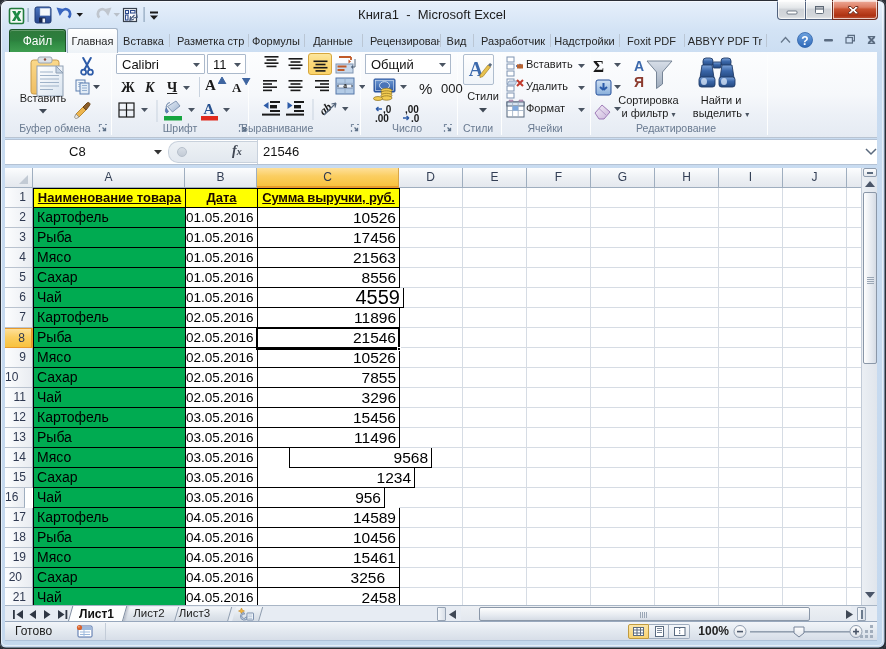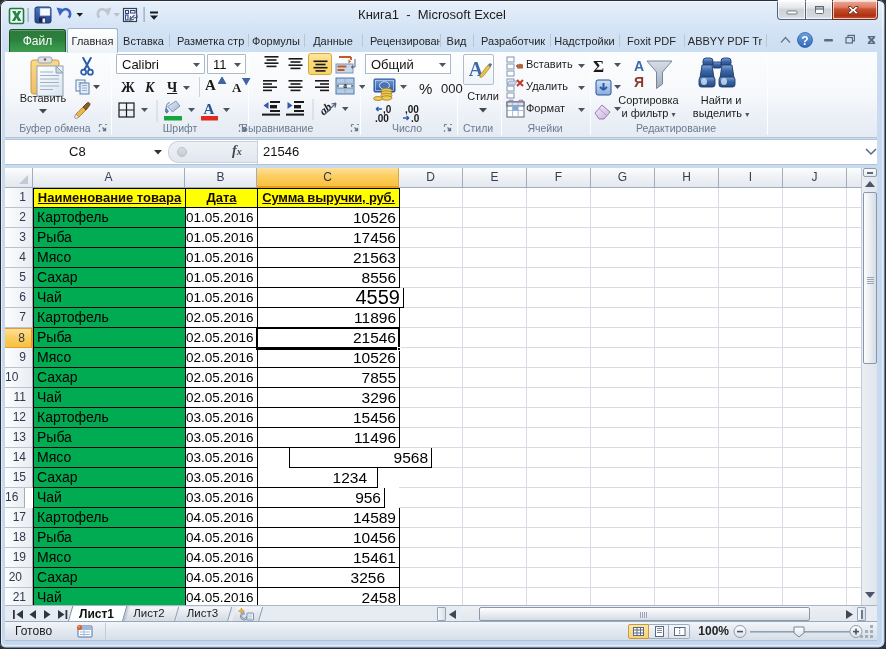--- a/index.html
+++ b/index.html
@@ -589,21 +589,21 @@
 <div class="abs" style="left:180px;top:240px;width:73px;height:20px;background:#fff;border:1px solid #000;border-top:none;font-size:13.5px;color:#000;text-align:right;padding-right:4px;line-height:19px;">03.05.2016</div>
 <div class="abs" style="left:252px;top:240px;width:143px;height:20px;background:#fff;border:1px solid #000;border-top:none;font-size:15.5px;color:#000;text-align:right;padding-right:3px;line-height:19px;">15456</div>
 <div class="abs" style="left:28px;top:260px;width:153px;height:20px;background:#00AB51;border:1px solid #000;border-top:none;font-size:14px;color:#000;padding-left:3px;line-height:19px;">Рыба</div>
 <div class="abs" style="left:180px;top:260px;width:73px;height:20px;background:#fff;border:1px solid #000;border-top:none;font-size:13.5px;color:#000;text-align:right;padding-right:4px;line-height:19px;">03.05.2016</div>
 <div class="abs" style="left:252px;top:260px;width:143px;height:20px;background:#fff;border:1px solid #000;border-top:none;font-size:15.5px;color:#000;text-align:right;padding-right:3px;line-height:19px;">11496</div>
 <div class="abs" style="left:28px;top:280px;width:153px;height:20px;background:#00AB51;border:1px solid #000;border-top:none;font-size:14px;color:#000;padding-left:3px;line-height:19px;">Мясо</div>
 <div class="abs" style="left:180px;top:280px;width:73px;height:20px;background:#fff;border:1px solid #000;border-top:none;font-size:13.5px;color:#000;text-align:right;padding-right:4px;line-height:19px;">03.05.2016</div>
 <div class="abs" style="left:252px;top:280px;width:143px;height:20px;background:#fff;border:1px solid #000;border-top:none;font-size:15.5px;color:#000;text-align:right;padding-right:3px;line-height:19px;margin-left:32px;">9568</div>
 <div class="abs" style="left:28px;top:300px;width:153px;height:20px;background:#00AB51;border:1px solid #000;border-top:none;font-size:14px;color:#000;padding-left:3px;line-height:19px;">Сахар</div>
 <div class="abs" style="left:180px;top:300px;width:73px;height:20px;background:#fff;border:1px solid #000;border-top:none;font-size:13.5px;color:#000;text-align:right;padding-right:4px;line-height:19px;">03.05.2016</div>
-<div class="abs" style="left:252px;top:300px;width:121px;height:20px;background:#fff;border:1px solid #000;border-top:none;font-size:15.5px;color:#000;text-align:right;padding-right:10px;line-height:19px;">1234</div>
+<div class="abs" style="left:252px;top:300px;width:158px;height:20px;background:#fff;border:1px solid #000;border-top:none;font-size:15.5px;color:#000;text-align:right;padding-right:3px;line-height:19px;">1234</div>
 <div class="abs" style="left:28px;top:320px;width:153px;height:20px;background:#00AB51;border:1px solid #000;border-top:none;font-size:14px;color:#000;padding-left:3px;line-height:19px;">Чай</div>
 <div class="abs" style="left:180px;top:320px;width:73px;height:20px;background:#fff;border:1px solid #000;border-top:none;font-size:13.5px;color:#000;text-align:right;padding-right:4px;line-height:19px;">03.05.2016</div>
 <div class="abs" style="left:252px;top:320px;width:128px;height:20px;background:#fff;border:1px solid #000;border-top:none;font-size:15.5px;color:#000;text-align:right;padding-right:3px;line-height:19px;padding-left:33px;">956</div>
 <div class="abs" style="left:28px;top:340px;width:153px;height:20px;background:#00AB51;border:1px solid #000;border-top:none;font-size:14px;color:#000;padding-left:3px;line-height:19px;">Картофель</div>
 <div class="abs" style="left:180px;top:340px;width:73px;height:20px;background:#fff;border:1px solid #000;border-top:none;font-size:13.5px;color:#000;text-align:right;padding-right:4px;line-height:19px;">04.05.2016</div>
 <div class="abs" style="left:252px;top:340px;width:143px;height:20px;background:#fff;border:1px solid #000;border-top:none;font-size:15.5px;color:#000;text-align:right;padding-right:3px;line-height:19px;">14589</div>
 <div class="abs" style="left:28px;top:360px;width:153px;height:20px;background:#00AB51;border:1px solid #000;border-top:none;font-size:14px;color:#000;padding-left:3px;line-height:19px;">Рыба</div>
 <div class="abs" style="left:180px;top:360px;width:73px;height:20px;background:#fff;border:1px solid #000;border-top:none;font-size:13.5px;color:#000;text-align:right;padding-right:4px;line-height:19px;">04.05.2016</div>
 <div class="abs" style="left:252px;top:360px;width:143px;height:20px;background:#fff;border:1px solid #000;border-top:none;font-size:15.5px;color:#000;text-align:right;padding-right:3px;line-height:19px;">10456</div>
 <div class="abs" style="left:28px;top:380px;width:153px;height:20px;background:#00AB51;border:1px solid #000;border-top:none;font-size:14px;color:#000;padding-left:3px;line-height:19px;">Мясо</div>
@@ -641,21 +641,21 @@
           <path d="M10 0 L3.5 4.5 L10 9 Z"></path>
       <path d="M23 0 L16.5 4.5 L23 9 Z"></path>
       <path d="M31 0 L37.5 4.5 L31 9 Z"></path>
       <path d="M45 0 L51.5 4.5 L45 9 Z"></path>
           <rect x="52.5" y="0" width="1.8" height="9"></rect>
     </g>
   </svg>
   <div class="abs" style="left:119px;top:1px;width:53px;height:15px;background:linear-gradient(#F4F7FA,#DEE4EB 60%,#D3DAE3);border-right:1px solid #8E9CAE;transform:skewX(-16deg);"></div>
   <div class="abs" style="left:118px;top:1px;width:52px;text-align:center;color:#222;font-size:11.5px;">Лист2</div>
   <div class="abs" style="left:173px;top:1px;width:52px;height:15px;background:linear-gradient(#F4F7FA,#DEE4EB 60%,#D3DAE3);border-right:1px solid #8E9CAE;transform:skewX(-16deg);"></div>
-  <div class="abs" style="left:172px;top:1px;width:51px;text-align:center;color:#222;font-size:11.5px;">Лист3</div>
+  <div class="abs" style="left:164px;top:1px;width:51px;text-align:center;color:#222;font-size:11.5px;">Лист3</div>
   <div class="abs" style="left:229px;top:1px;width:27px;height:15px;background:linear-gradient(#F4F7FA,#DEE4EB 60%,#D3DAE3);border-right:1px solid #8E9CAE;transform:skewX(-16deg);"></div>
   <svg class="abs" style="left:233px;top:2px;" width="17" height="13" viewBox="0 0 17 13">
     <path d="M3.5 0 L4.4 2.1 L6.5 3 L4.4 3.9 L3.5 6 L2.6 3.9 L0.5 3 L2.6 2.1 Z" fill="#F4B73F" stroke="#B97E1E" stroke-width="0.5"></path>
     <path d="M6 4.5 a3.8 3.8 0 1 0 3.8 5 l-1.8 -0.6 a2.2 2.2 0 1 1 -1.4 -2.8 z" fill="#C8D4E4" stroke="#61799C" stroke-width="0.7"></path>
     <rect x="9" y="5" width="6.5" height="7" rx="0.5" fill="#F2F6FB" stroke="#61799C" stroke-width="0.8"></rect>
     <path d="M10.2 7 h4 M10.2 8.8 h4 M10.2 10.6 h4" stroke="#9FB2C8" stroke-width="0.7"></path>
   </svg>
   <div class="abs" style="left:65px;top:0;width:55px;height:16px;background:#FDFEFE;border-left:1.2px solid #7E8CA0;border-right:1.2px solid #7E8CA0;transform:skewX(-16deg);box-shadow:2px 0 2px rgba(120,130,150,0.35);"></div>
   <div class="abs" style="left:64px;top:1px;width:55px;text-align:center;font-weight:bold;color:#111;font-size:12px;">Лист1</div>
 

